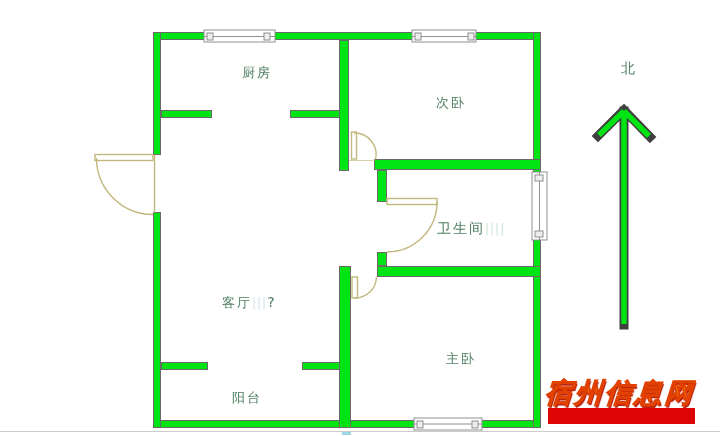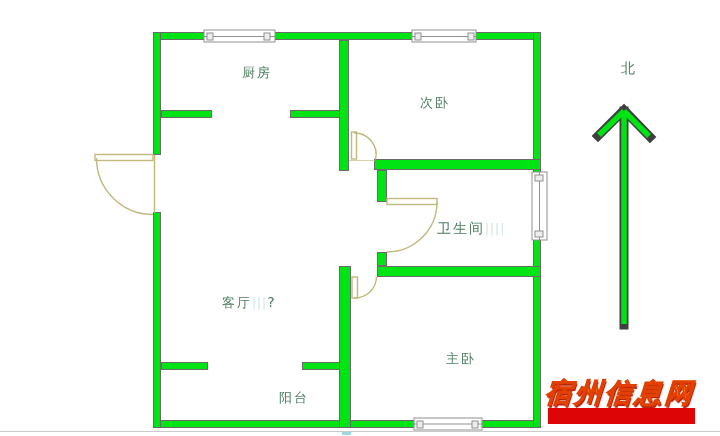--- a/index.html
+++ b/index.html
@@ -111,27 +111,27 @@
     </g>
 
     <g fill="none">
       <path d="M 624 325 L 624 111 M 598 136 L 624 110 M 624 110 L 650 137" stroke="#3f3f3f" stroke-width="9" stroke-linecap="square"></path>
       <path d="M 624 324 L 624 111 M 599 135 L 624 111 M 624 111 L 649 136" stroke="var(--color-wall,#00e414)" stroke-width="5.5" stroke-linecap="butt"></path>
     </g>
   </svg>
 
   <div class="room-label" id="kitchen-label" style="left:242px;top:66px;"><span>厨房</span></div>
 
-  <div class="room-label" id="bedroom2-label" style="left:420px;top:96px;"><span>次卧</span></div>
+  <div class="room-label" id="bedroom2-label" style="left:436px;top:96px;"><span>次卧</span></div>
 
   <div class="room-label" id="bath-label" style="left:437px;top:221px;"><span>卫生间</span><span class="faint-marks">||||</span></div>
 
   <div class="room-label" id="living-label" style="left:222px;top:295px;"><span>客厅</span><span class="faint-marks bluish">|||</span><span class="qmark">?</span></div>
 
-  <div class="room-label" id="balcony-label" style="left:232px;top:391px;margin-left:47px;"><span>阳台</span></div>
+  <div class="room-label" id="balcony-label" style="left:232px;top:391px;"><span>阳台</span></div>
 
   <div class="room-label" id="master-label" style="left:446px;top:352px;"><span>主卧</span></div>
 
   <div class="room-label" id="north-label" style="left:621px;top:61px;">北</div>
 
   <div id="wm-title">宿州信息网</div>
   <div id="wm-bar"></div>
 
   <div id="bottom-line"></div>
   <div id="bottom-dot"></div>

